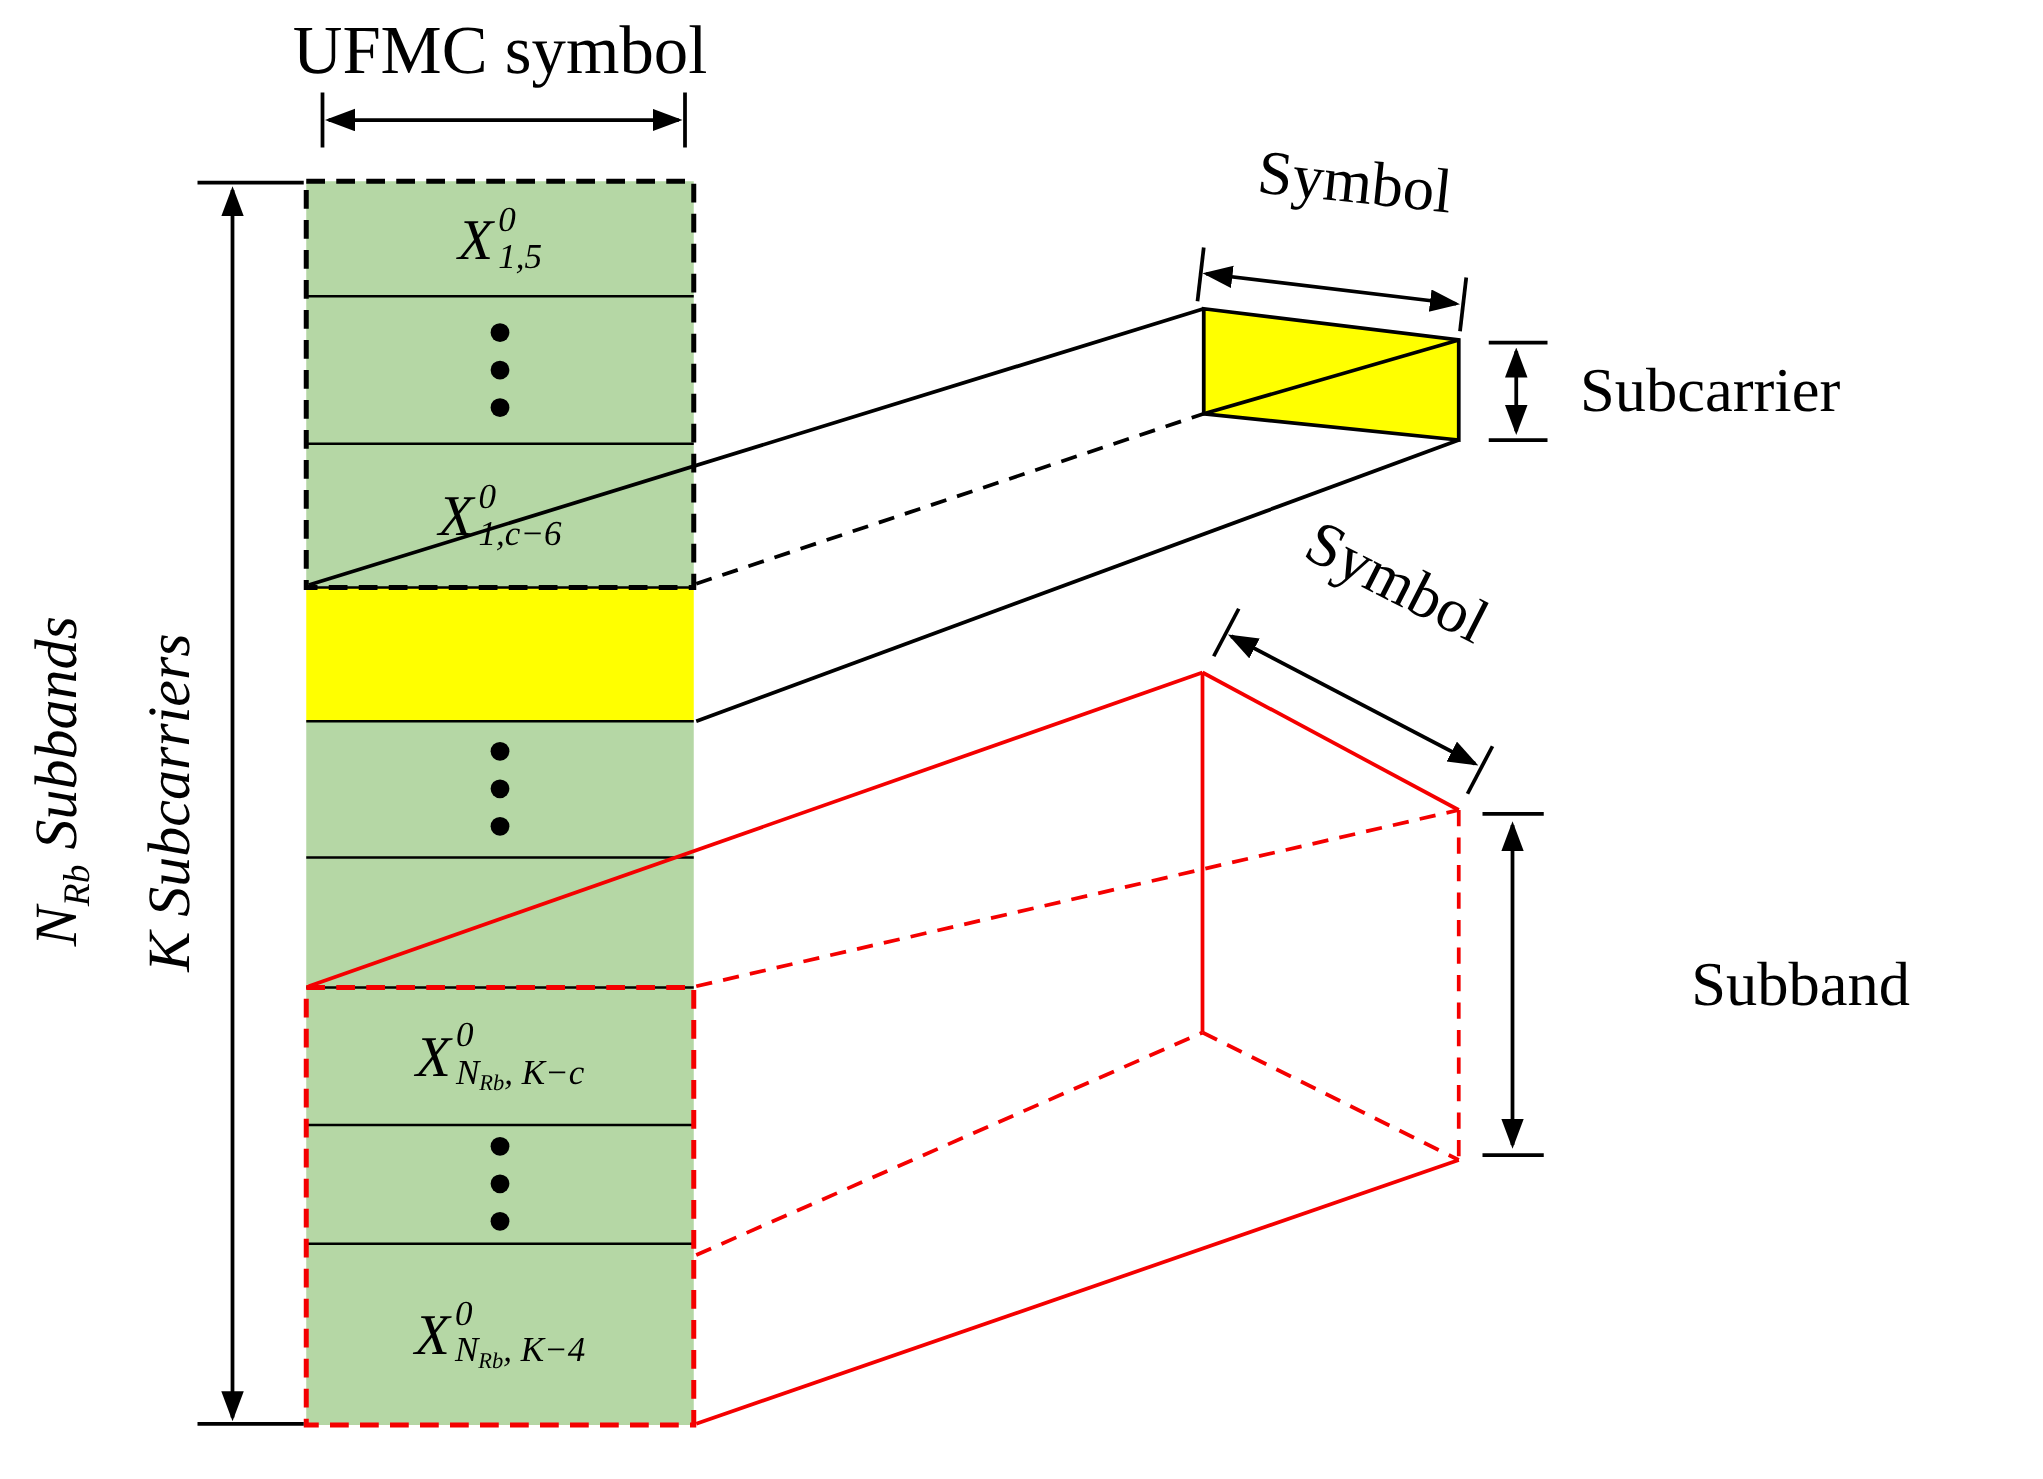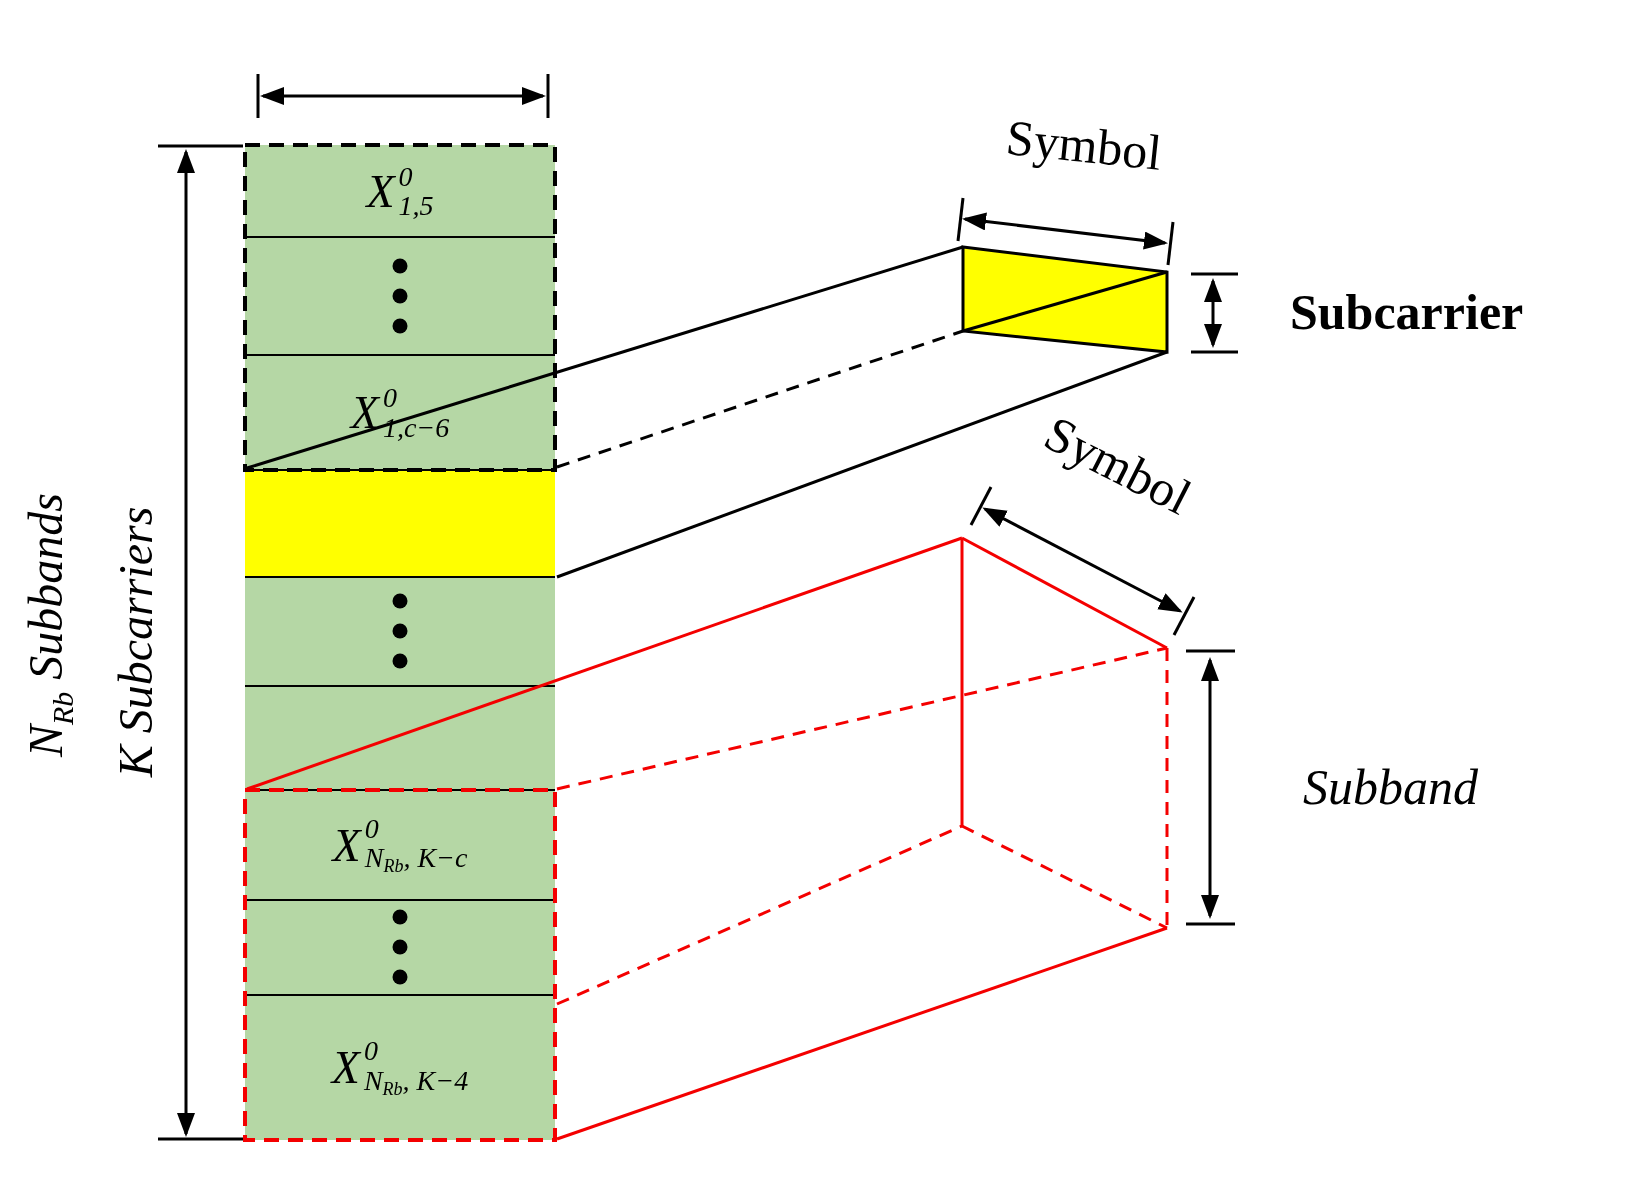--- a/index.html
+++ b/index.html
@@ -110,20 +110,21 @@
       <line x1="985" y1="509" x2="1180" y2="611" marker-start="url(#ah)" marker-end="url(#ah)"></line>
       <line x1="991" y1="487" x2="971" y2="525"></line>
       <line x1="1194" y1="597" x2="1174" y2="635"></line>
 
       <line x1="1210" y1="660" x2="1210" y2="916" marker-start="url(#ah)" marker-end="url(#ah)"></line>
       <line x1="1186" y1="651" x2="1235" y2="651"></line>
       <line x1="1186" y1="924" x2="1235" y2="924"></line>
     </g>
   </svg>
 
+  <div class="lbl title" style="left:185px;top:8px;width:430px;">UFMC symbol</div>
 
   <div class="lbl side" style="left:-202px;top:595px;width:500px;height:60px;">
     <span>N</span><sub>Rb</sub><span> Subbands</span>
   </div>
 
   <div class="lbl side" style="left:-112px;top:612px;width:500px;height:60px;">
     <span>K</span><span> Subcarriers</span>
   </div>
 
   <div class="lbl mathcell" style="left:245px;top:145px;width:310px;height:92px;">
@@ -153,19 +154,19 @@
   <div class="lbl mathcell" style="left:245px;top:995px;width:310px;height:145px;">
     <span class="mbase">X</span>
       <span class="mstack">
         <span class="msup">0</span>
         <span class="msub"><span>N</span><span class="subsub">Rb</span><span>, K−4</span></span>
       </span>
   </div>
 
   <div class="lbl annot rot" style="left:978px;top:116px;width:212px;transform:rotate(6deg);">Symbol</div>
 
-  <div class="lbl annot" style="left:1290px;top:283px;font-weight:bold;">Subcarrier</div>
+  <div class="lbl annot" style="left:1264px;top:283px;">Subcarrier</div>
 
   <div class="lbl annot rot" style="left:1012px;top:436px;width:212px;transform:rotate(27deg);">Symbol</div>
 
-  <div class="lbl annot" style="left:1303px;top:758px;font-style:italic;">Subband</div>
+  <div class="lbl annot" style="left:1353px;top:758px;">Subband</div>
 
 </div>
 
 </body></html>

